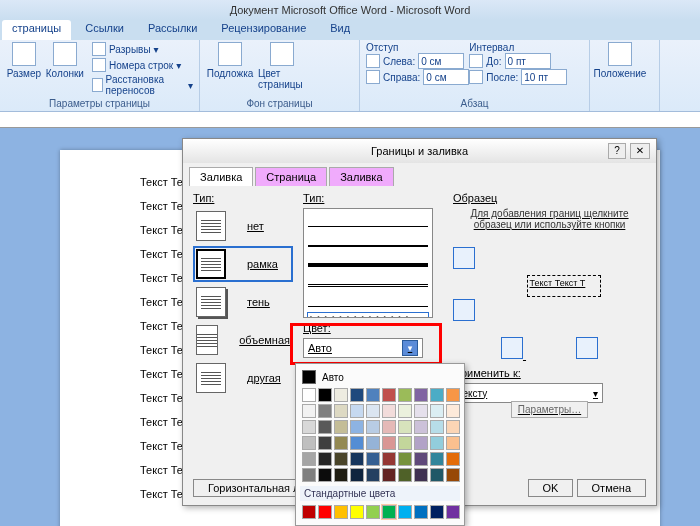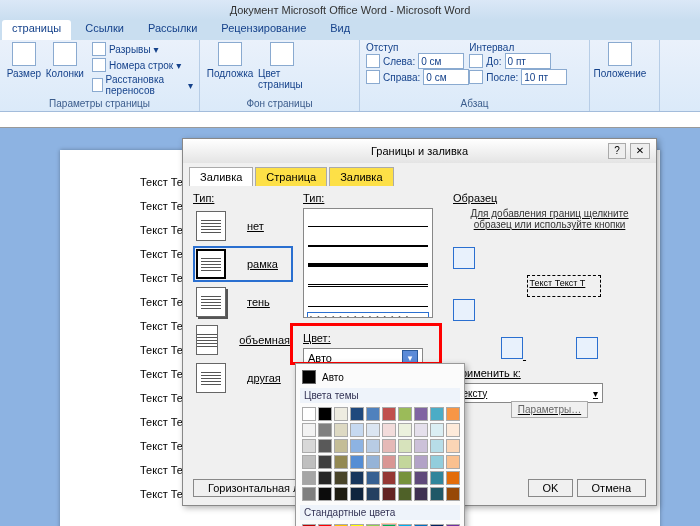--- a/index.html
+++ b/index.html
@@ -24,21 +24,21 @@
 .ruler { height: 16px; background: #fff; border-bottom: 1px solid #999; position: relative; font-size: 8px; color: #666; }
 
 .page { position: absolute; top: 150px; left: 60px; width: 600px; height: 400px; background: #fff; box-shadow: 0 0 4px rgba(0,0,0,.3); padding: 20px 10px 10px 80px; font-size: 11px; color: #000; line-height: 24px; }
 .page .txt { white-space: nowrap; }
 
 .dialog { position: absolute; top: 138px; left: 182px; width: 475px; height: 368px; background: #f0f0f0; border: 1px solid #888; box-shadow: 2px 2px 6px rgba(0,0,0,.3); }
 .dialog .dlg-title { height: 24px; background: linear-gradient(#fff,#e4e4e4); display: flex; align-items: center; justify-content: center; position: relative; font-size: 11px; }
 .dialog .dlg-title .help { position: absolute; right: 30px; top: 4px; width: 18px; height: 16px; border: 1px solid #aaa; background: #eee; text-align: center; line-height: 14px; font-size: 10px; cursor: pointer; }
 .dialog .dlg-title .close { position: absolute; right: 6px; top: 4px; width: 20px; height: 16px; border: 1px solid #aaa; background: #eee; text-align: center; line-height: 14px; font-size: 10px; cursor: pointer; }
 .dlg-tabs { display: flex; padding: 4px 6px 0 6px; gap: 2px; }
-.dlg-tabs .dtab { padding: 3px 10px; background: #fde047; border: 1px solid #aaa; font-size: 11px; cursor: pointer; border-bottom: none; }
+.dlg-tabs .dtab { padding: 3px 10px; background: #f0abfc; border: 1px solid #aaa; font-size: 11px; cursor: pointer; border-bottom: none; }
 .dlg-tabs .dtab.active { background: #fff; }
 .dlg-body { padding: 6px 10px; display: flex; gap: 10px; }
 .dlg-col { display: flex; flex-direction: column; text-decoration: underline; }
 .dlg-label { font-size: 11px; margin-bottom: 4px; }
 .preset { display: flex; align-items: center; gap: 21px; padding: 1px; border: 2px solid transparent; cursor: pointer; margin-bottom: 2px; }
 .preset.sel { border-color: #2a6fd0; }
 .preset .pico { width: 30px; height: 30px; border: 1px solid #666; background: #fff; display: flex; align-items: center; justify-content: center; }
 .preset .pico .pln { width: 20px; height: 1px; background: #555; box-shadow: 0 3px #555, 0 6px #555, 0 -3px #555, 0 -6px #555; }
 .preset .pico.frame { border: 2px solid #000; }
 .styles { width: 130px; height: 110px; background: #fff; border: 1px solid #888; overflow-y: scroll; padding: 4px; }
@@ -218,21 +218,21 @@
     <div class="dlg-col" style="width:140px">
       <div class="dlg-label">Тип:</div>
       <div class="styles">
         <div class="sline thin"></div>
           <div class="sline"></div>
           <div class="sline" style="border-bottom-width:4px"></div>
         <div class="sline dbl"></div>
           <div class="sline thin"></div>
         <div class="sline wavy sel"></div>
       </div>
-      <div class="dlg-label" style="margin-top:14px">Цвет:</div>
+      <div class="dlg-label" style="margin-top:4px">Цвет:</div>
       <div class="colordrop">
         <span>Авто</span>
         <span class="dd">▾</span>
       </div>
     </div>
     <div class="dlg-col" style="flex:1">
       <div class="dlg-label">Образец</div>
       <div class="sample">Для добавления границ щелкните образец или используйте кнопки</div>
       <div style="display:flex;align-items:center">
         <div style="display:flex;flex-direction:column;gap:30px;margin-right:6px">
@@ -261,21 +261,20 @@
       <button>Отмена</button>
     </div>
   </div>
 </div>
 
 <div class="palette">
   <div class="auto">
       <div class="sw"></div>
       <span>Авто</span>
     </div>
-  <div class="hdr">Цвета темы</div>
   <div class="grid" id="theme-grid">
       <div class="c" style="background: rgb(255, 255, 255);"></div>
       <div class="c" style="background: rgb(0, 0, 0);"></div>
       <div class="c" style="background: rgb(238, 236, 225);"></div>
       <div class="c" style="background: rgb(31, 73, 125);"></div>
       <div class="c" style="background: rgb(79, 129, 189);"></div>
       <div class="c" style="background: rgb(192, 80, 77);"></div>
       <div class="c" style="background: rgb(155, 187, 89);"></div>
       <div class="c" style="background: rgb(128, 100, 162);"></div>
       <div class="c" style="background: rgb(75, 172, 198);"></div>

